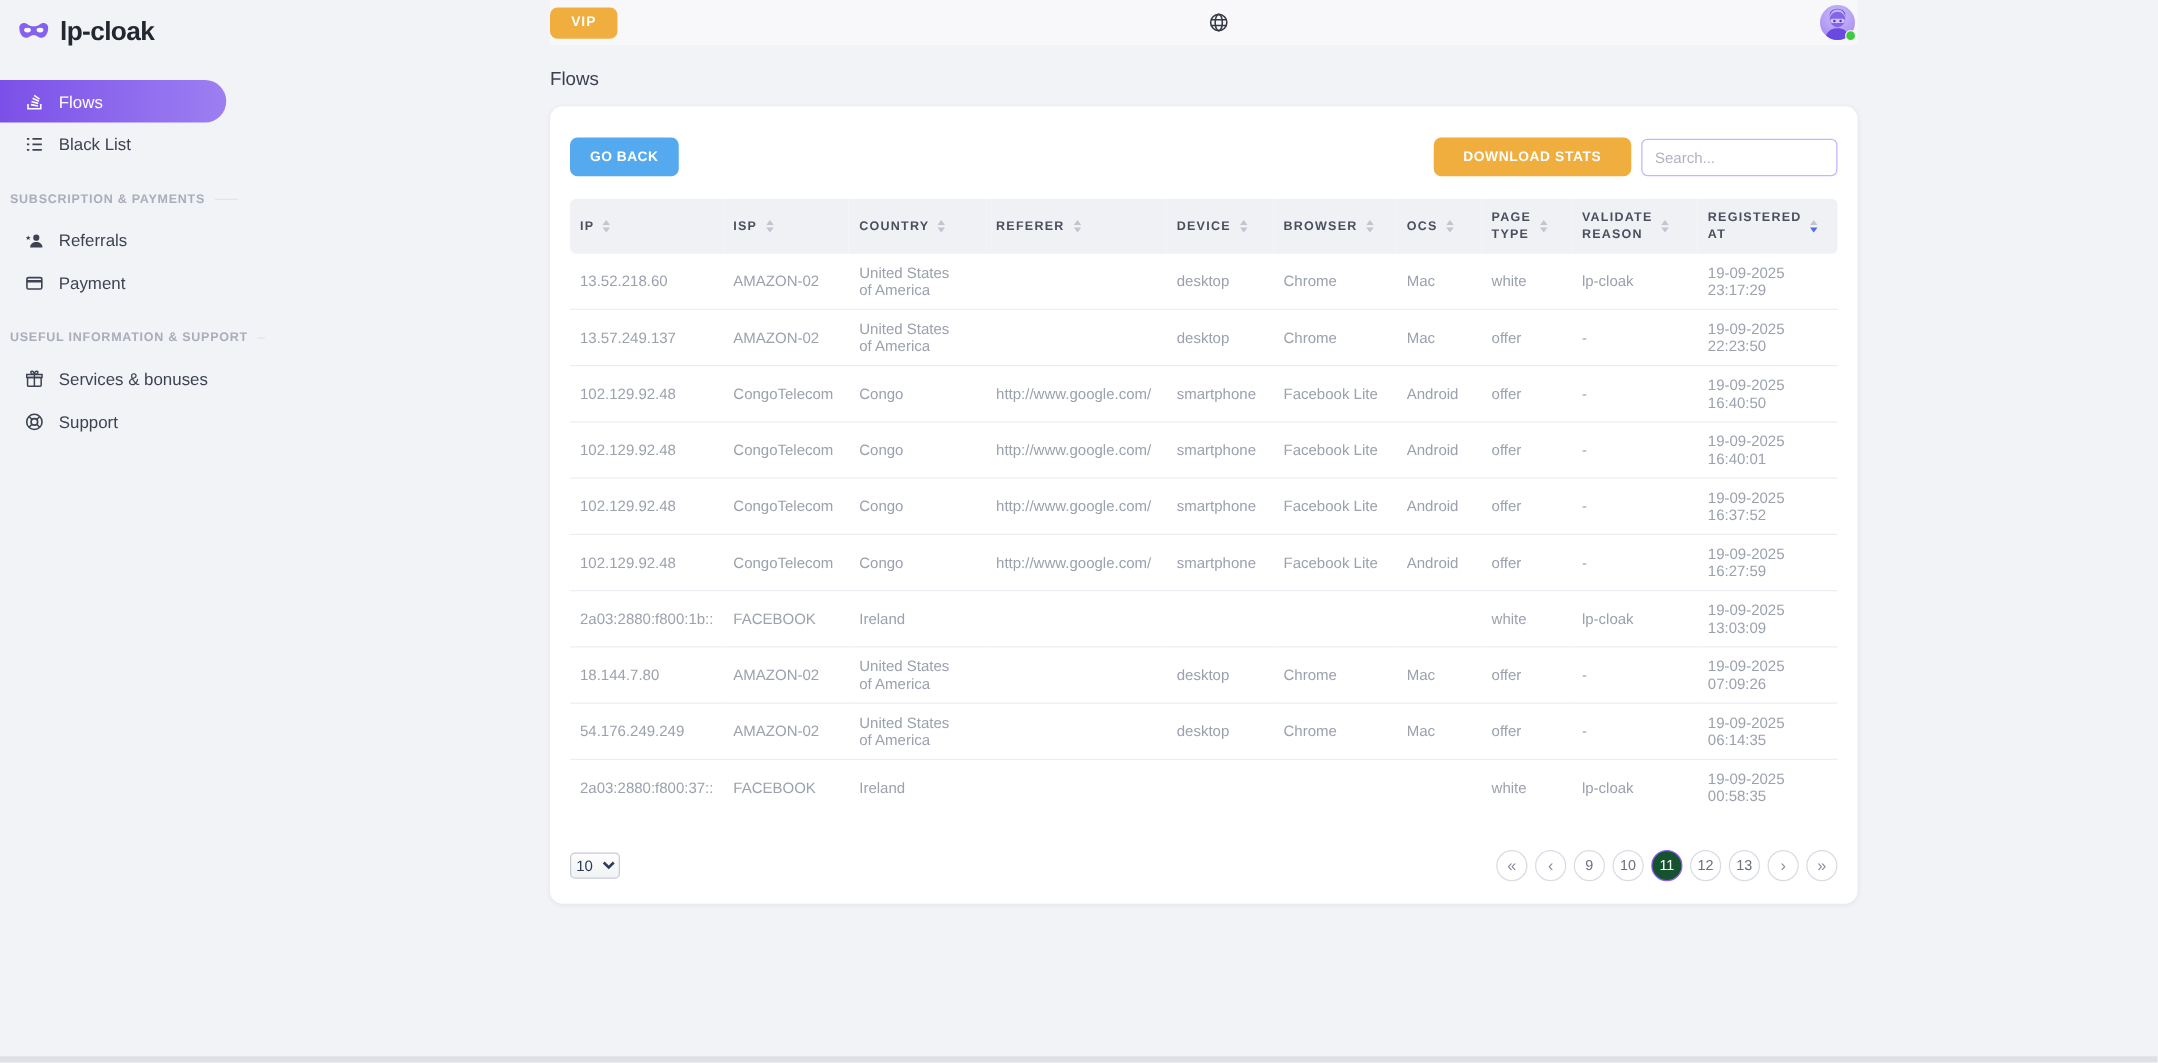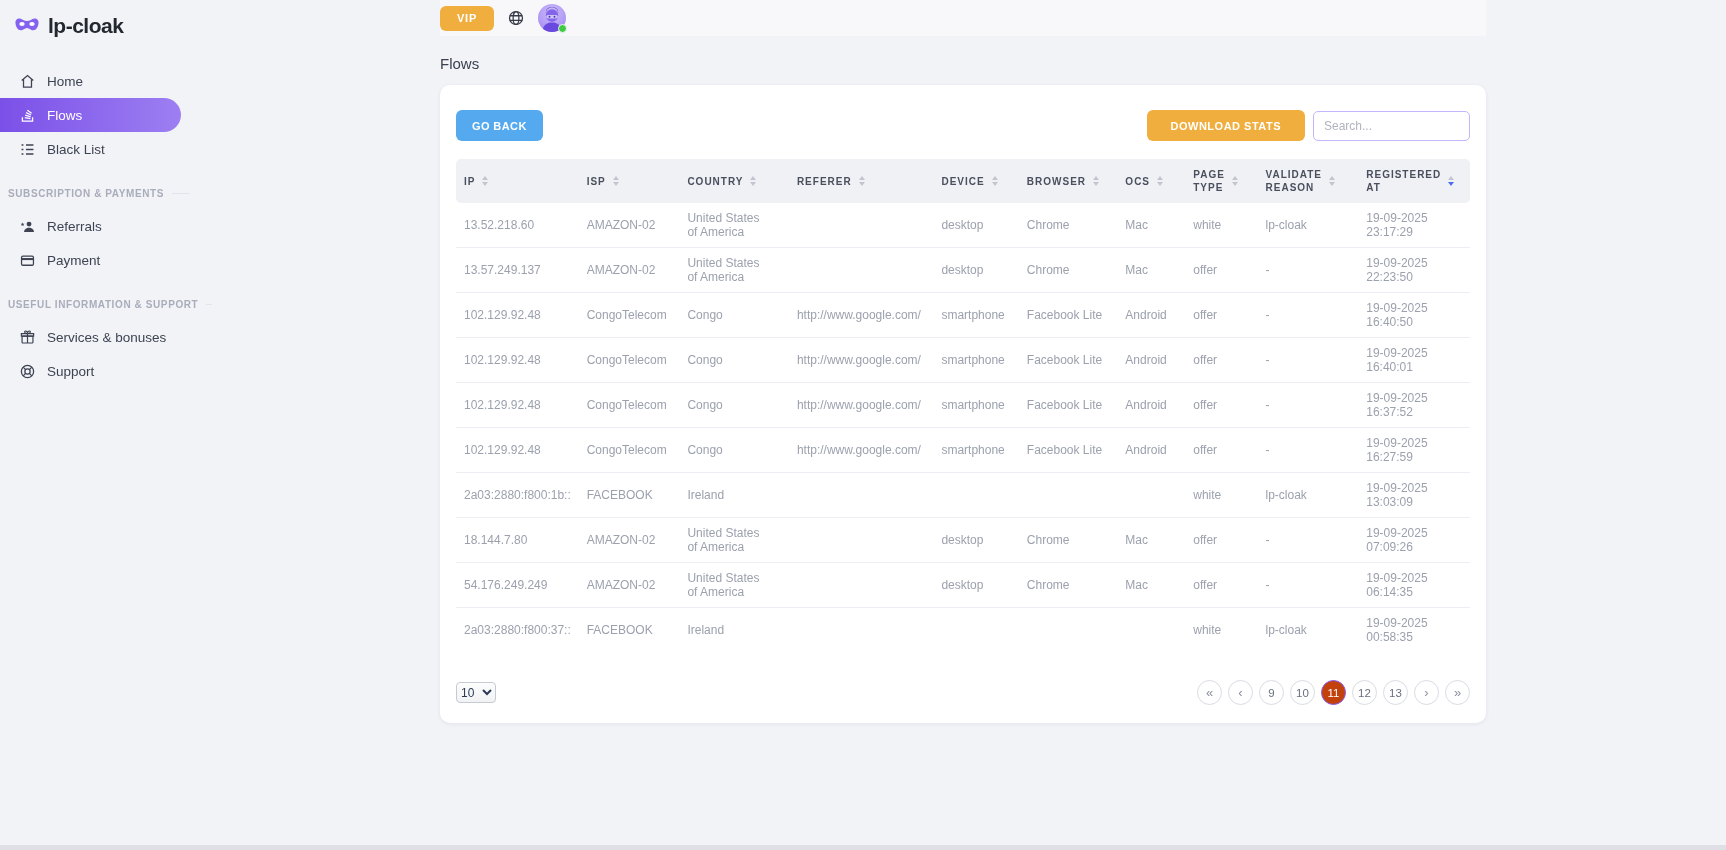--- a/index.html
+++ b/index.html
@@ -34,21 +34,21 @@
     display:flex; align-items:center;
     margin:22px 10px 10px 0; padding-left:8px;
     font-size:10px; font-weight:bold; letter-spacing:0.6px;
     color:#a9adbb; text-transform:uppercase; white-space:nowrap;
   }
   .section-label::after { content:""; flex:1; height:1px; background:#e2e4eb; margin-left:8px; min-width:6px; }
   
   .main { position:absolute; left:200px; top:0; right:0; height:100%; }
   .content { width:1046px; margin:0 auto; position:relative; }
   .topbar {
-    height:36px; display:flex; align-items:center; justify-content:flex-start; gap:13px;
+    height:36px; display:flex; align-items:center; justify-content:space-between; gap:13px;
     background:rgba(255,255,255,0.45); padding-right:2px;
   }
   .vip-btn {
     background:#f0ae3e; color:#fff; border:none; border-radius:6px;
     font-family:inherit; font-size:11px; font-weight:bold; letter-spacing:0.8px;
     width:54px; height:25px; cursor:pointer;
   }
   .globe-btn { width:18px; height:18px; color:#363b47; cursor:pointer; display:flex; }
   .globe-btn svg { width:18px; height:18px; }
   .avatar-wrap { position:relative; width:28px; height:28px; cursor:pointer; }
@@ -110,45 +110,36 @@
     border:1px solid #c6cad3; border-radius:4px; height:21px; width:40px;
     background:linear-gradient(#fdfdfd,#f1f2f4); outline:none;
   }
   .pagination { display:flex; align-items:center; gap:6px; }
   .page-btn {
     width:25px; height:25px; border-radius:50%; border:1px solid #d9dce3;
     background:#fff; color:#6b7080; font-family:inherit; font-size:11.5px;
     display:flex; align-items:center; justify-content:center; cursor:pointer; padding:0;
   }
   .page-btn.nav-glyph { font-size:13px; color:#8a8f9c; }
-  .page-btn.active { background:#c2410c; border-color:#8a5cf0; color:#fff; }
+  .page-btn.active { background:#14532d; border-color:#8a5cf0; color:#fff; }
   .bottom-strip { position:absolute; left:0; bottom:0; width:100%; height:5px; background:#dee0e5; }
 </style>
 </head>
 <body>
 
 <aside class="sidebar">
   <div class="logo">
     <svg viewBox="0 0 26 26">
       <path fill="#8461ef" d="M1.5 10 C1 6 5 4.2 8 6.3 C9.6 7.4 10.6 7.9 13 7.9 C15.4 7.9 16.4 7.4 18 6.3 C21 4.2 25 6 24.5 10 C24.2 14.5 21.5 18.4 17.5 16.9 C15.6 16.1 14.5 15 13 15 C11.5 15 10.4 16.1 8.5 16.9 C4.5 18.4 1.8 14.5 1.5 10 Z"></path>
       <ellipse cx="8" cy="11" rx="2.7" ry="1.9" fill="#ffffff"></ellipse>
       <ellipse cx="18" cy="11" rx="2.7" ry="1.9" fill="#ffffff"></ellipse>
     </svg>
     <span class="logo-text">lp-cloak</span>
   </div>
   <nav class="nav" id="sidebar-nav">
-      <div class="nav-item">
-        <span class="icon">
-          <svg viewBox="0 0 20 20" fill="none" stroke="currentColor" stroke-width="1.5">
-            <path d="M3.2 8.7 L10 3 L16.8 8.7"></path>
-            <path d="M5.3 7.4 V16.5 H14.7 V7.4"></path>
-          </svg>
-        </span>
-        <span>Home</span>
-      </div>
       <div class="nav-item active">
         <span class="icon">
           <svg viewBox="0 0 20 20" fill="none" stroke="currentColor" stroke-width="1.5">
             <path d="M4 12 v4.5 h12 V12"></path>
             <path d="M6.8 12.6 l6.6 1.2"></path>
             <path d="M7.3 9.6 l6.4 2"></path>
             <path d="M8.3 6.6 l5.9 2.8"></path>
             <path d="M9.8 3.8 l5 3.6"></path>
           </svg>
         </span>

